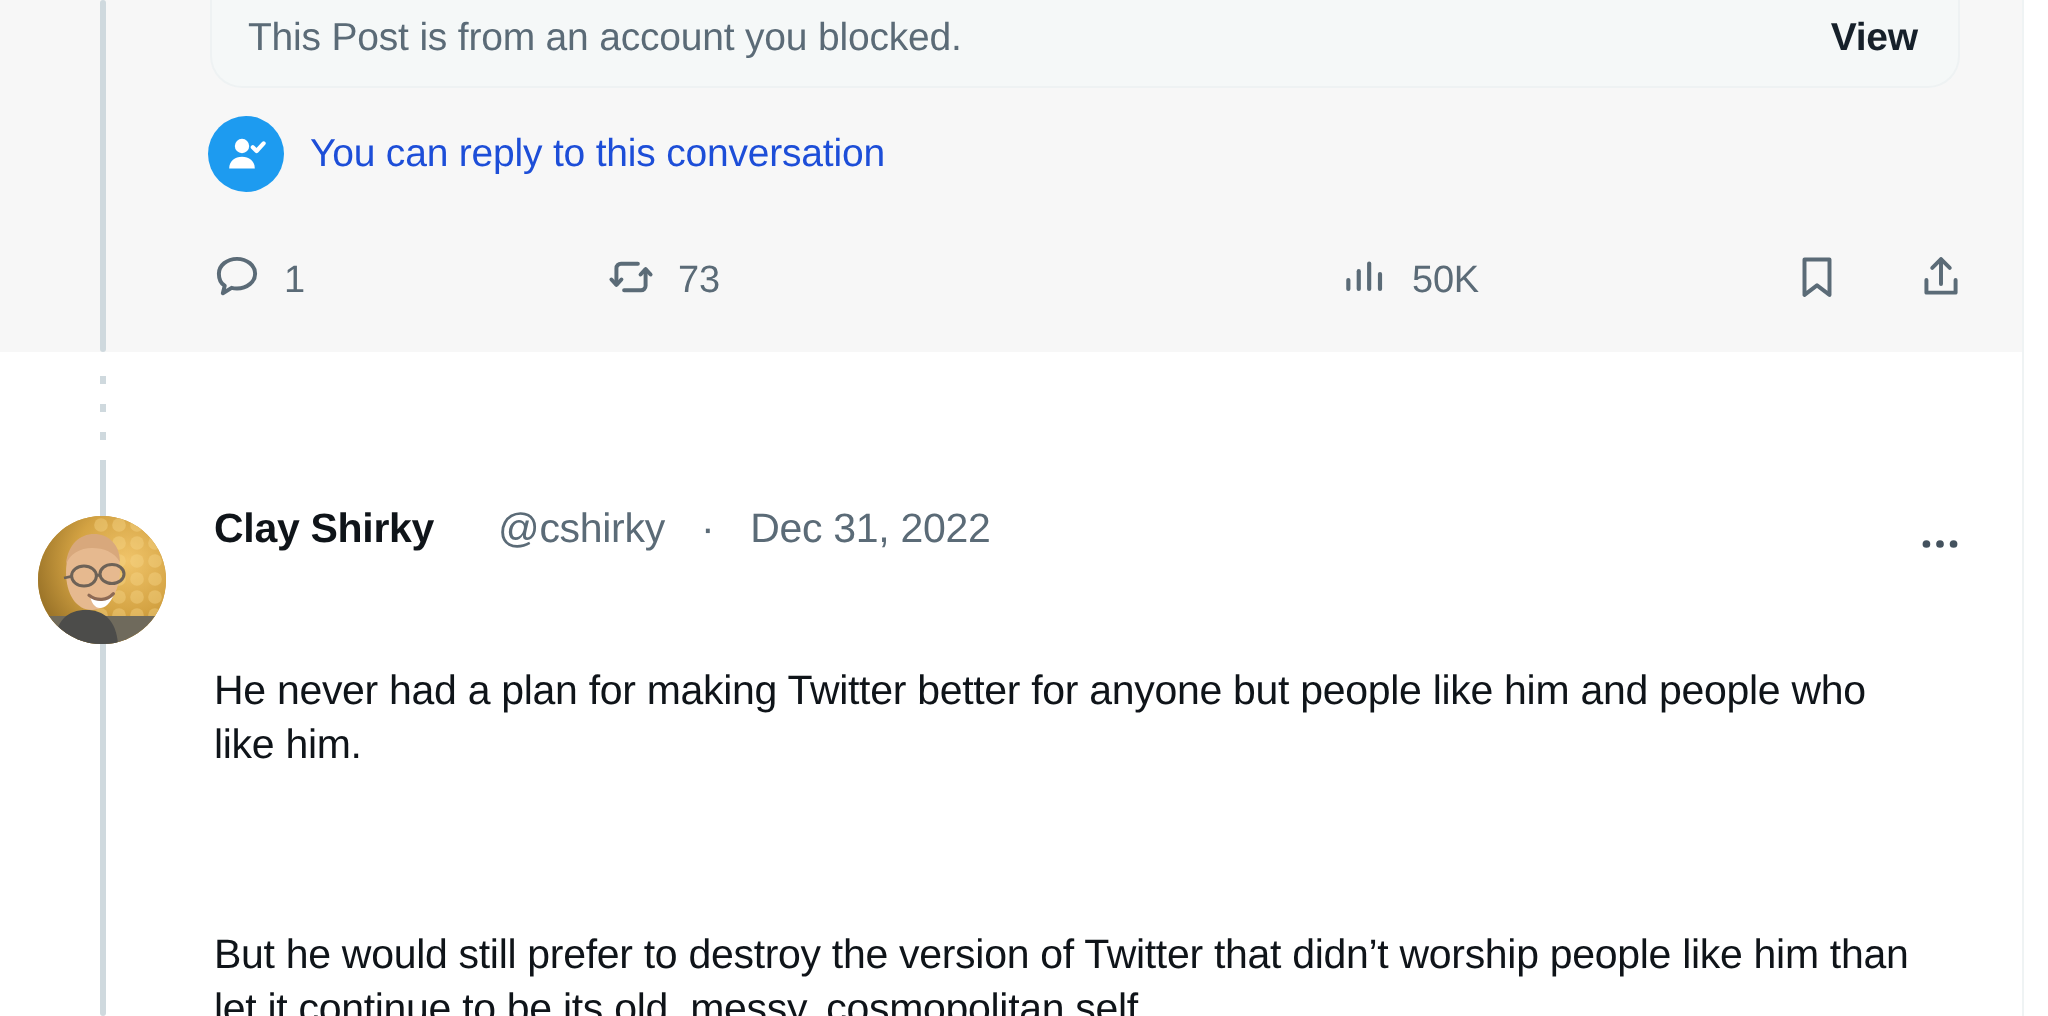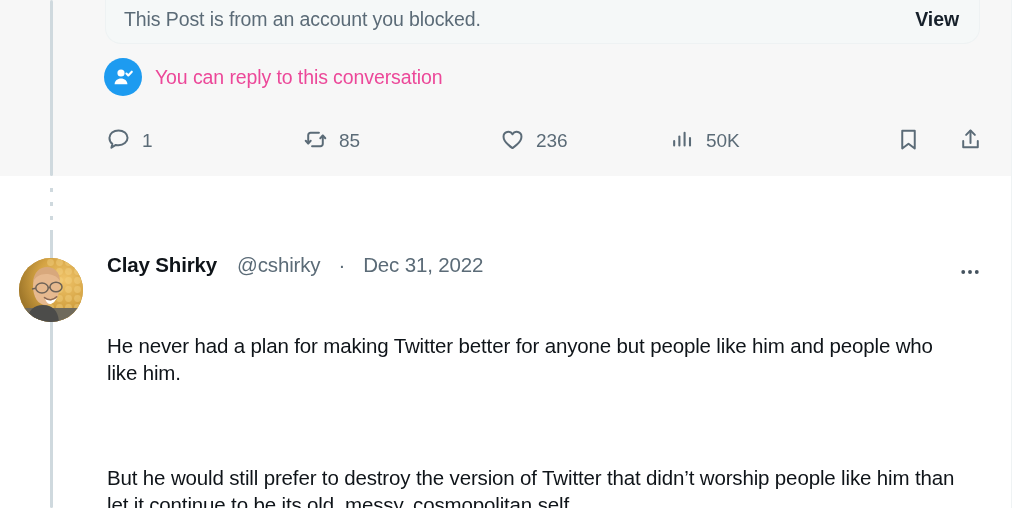--- a/index.html
+++ b/index.html
@@ -124,21 +124,21 @@
     height: 38px;
     border-radius: 50%;
     background: #1d9bf0;
     display: flex;
     align-items: center;
     justify-content: center;
     flex: none;
   }
   .reply-note-text {
     font-size: 19.5px;
-    color: #ec4899;
+    color: #1d4ed8;
     letter-spacing: -0.1px;
   }
 
   
   .actions {
     position: absolute;
     left: 106px;
     top: 120px;
     width: 880px;
     height: 42px;
@@ -212,21 +212,21 @@
   .author-name {
     font-weight: bold;
     color: #0f1419;
   }
   .author-handle,
   .sep,
   .tweet-date {
     color: #5b6b77;
     font-weight: normal;
   }
-  .author-handle { margin-left: 8px; }
+  .author-handle { margin-left: 20px; }
   .sep { margin: 0 6px; }
 
   .tweet-text {
     margin-top: 2px;
     font-size: 20.5px;
     line-height: 26.5px;
     color: #0f1419;
     letter-spacing: -0.15px;
     white-space: pre-wrap;
   }
@@ -287,31 +287,23 @@
 
     <div class="action act-repeat">
       <span>
         <svg width="25" height="25" viewBox="0 0 24 24" fill="none" stroke="#5b6b77" stroke-width="1.9" stroke-linecap="round" stroke-linejoin="round">
           <path d="M5 15.5V7.8a2.2 2.2 0 0 1 2.2-2.2h8.1"></path>
           <path d="M2.6 13.2 5 15.8l2.4-2.6"></path>
           <path d="M19 8.5v7.7a2.2 2.2 0 0 1-2.2 2.2H8.7"></path>
           <path d="M21.4 10.8 19 8.2l-2.4 2.6"></path>
         </svg>
       </span>
-      <span class="count">85</span>
-    </div>
-
-    <div class="action act-like">
-      <span>
-        <svg width="25" height="25" viewBox="0 0 24 24" fill="none" stroke="#5b6b77" stroke-width="1.9" stroke-linejoin="round">
-          <path d="M12 20.2S3.4 14.9 3.4 9.3a4.6 4.6 0 0 1 8.6-2.3 4.6 4.6 0 0 1 8.6 2.3c0 5.6-8.6 10.9-8.6 10.9z"></path>
-        </svg>
-      </span>
-      <span class="count">236</span>
-    </div>
+      <span class="count">73</span>
+    </div>
+
 
     <div class="action act-views">
       <span>
         <svg width="25" height="25" viewBox="0 0 24 24" fill="none" stroke="#5b6b77" stroke-width="2" stroke-linecap="round">
           <path d="M4 13.5v4.2"></path>
           <path d="M9 9.2v8.5"></path>
           <path d="M14 5.5v12.2"></path>
           <path d="M19.2 10.6v7.1"></path>
         </svg>
       </span>

